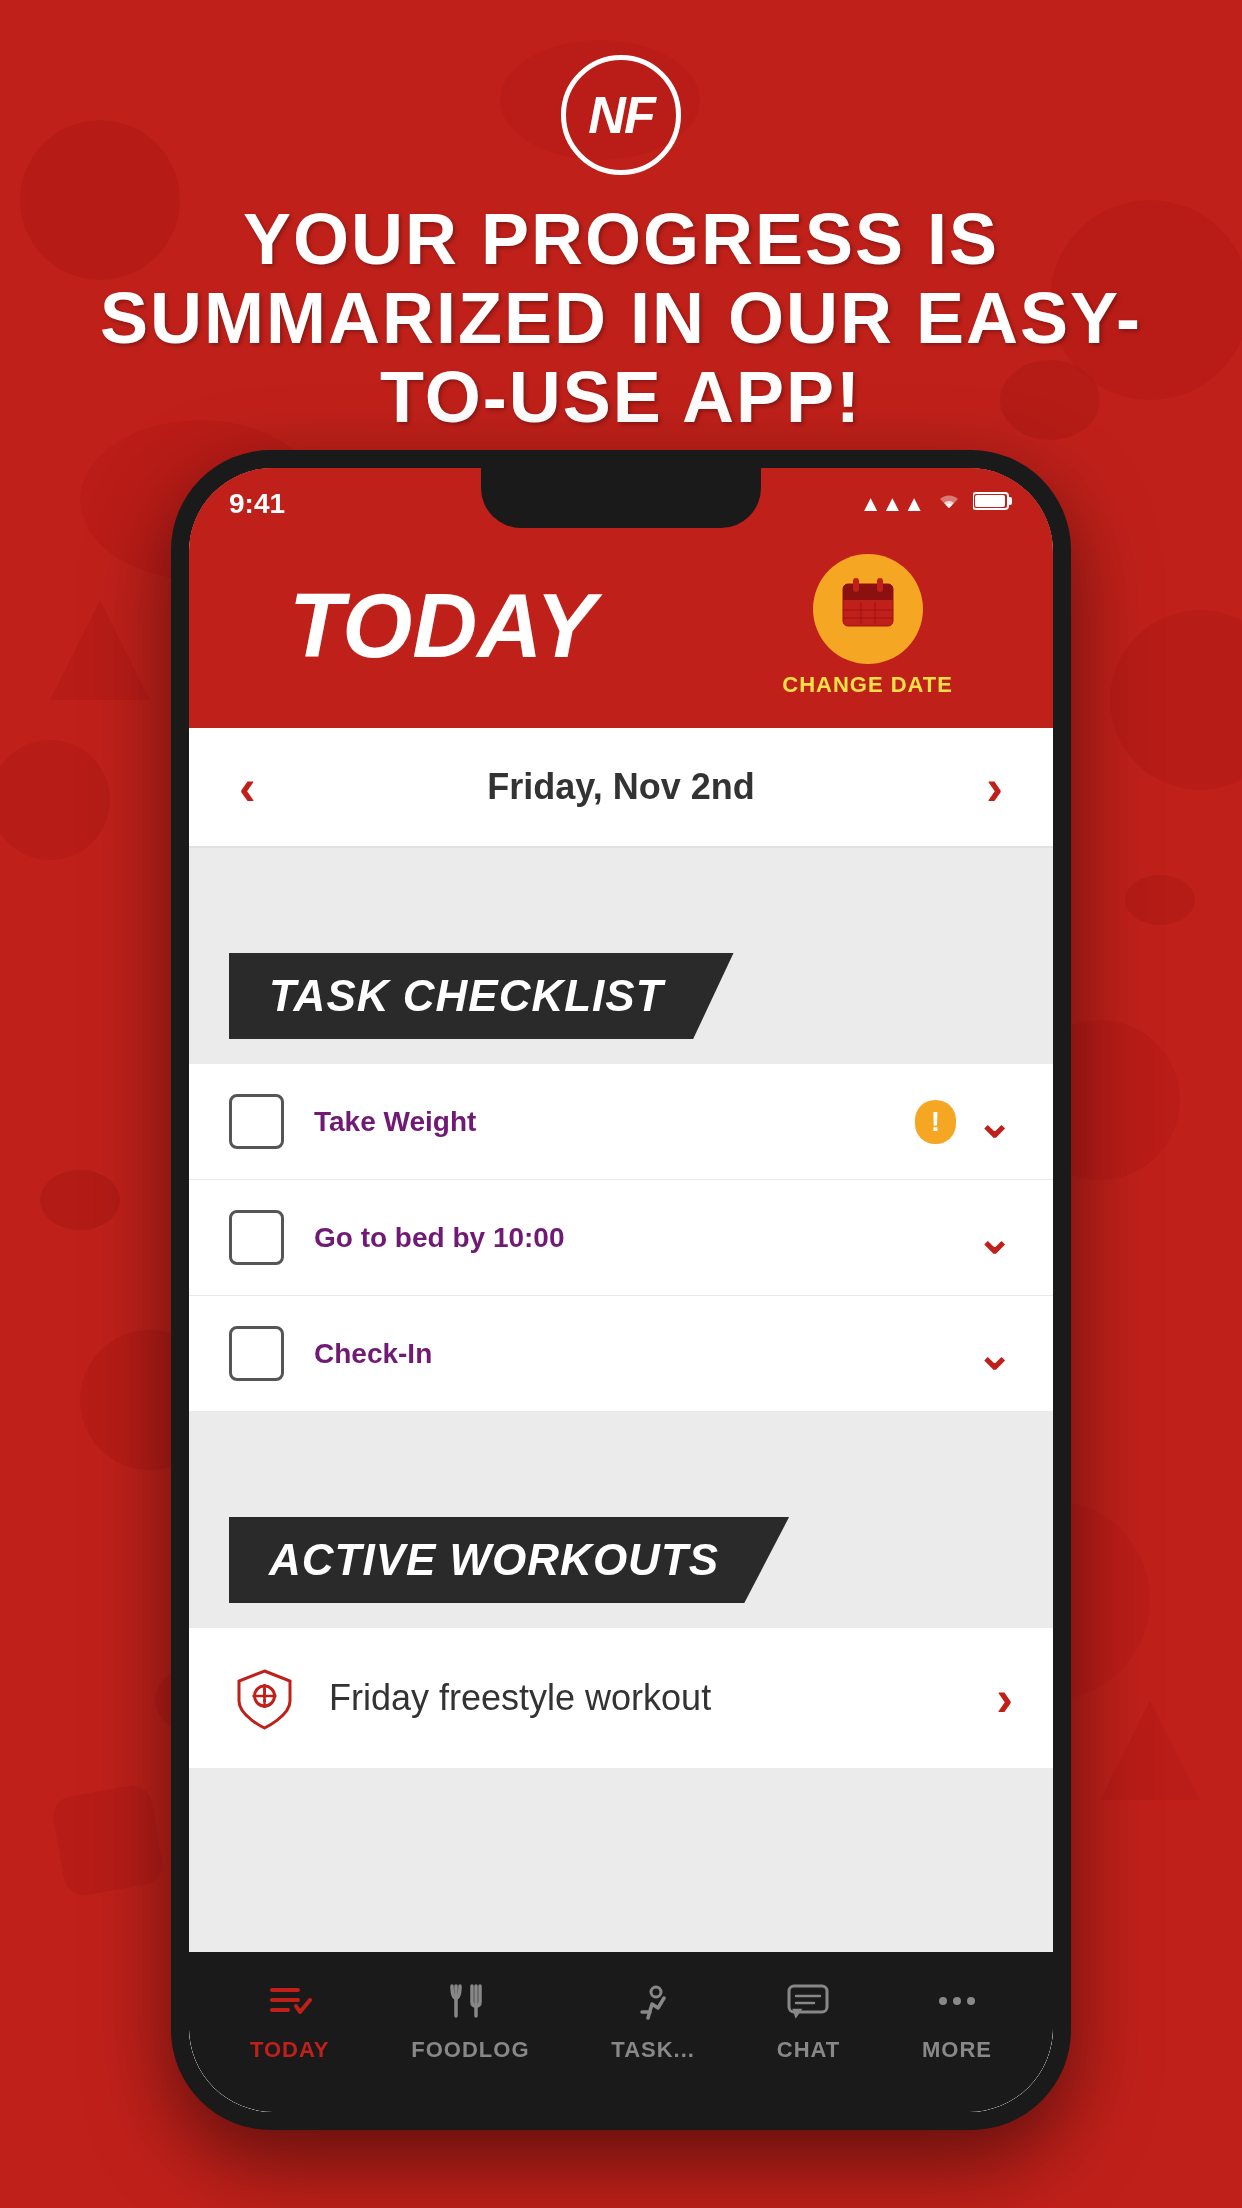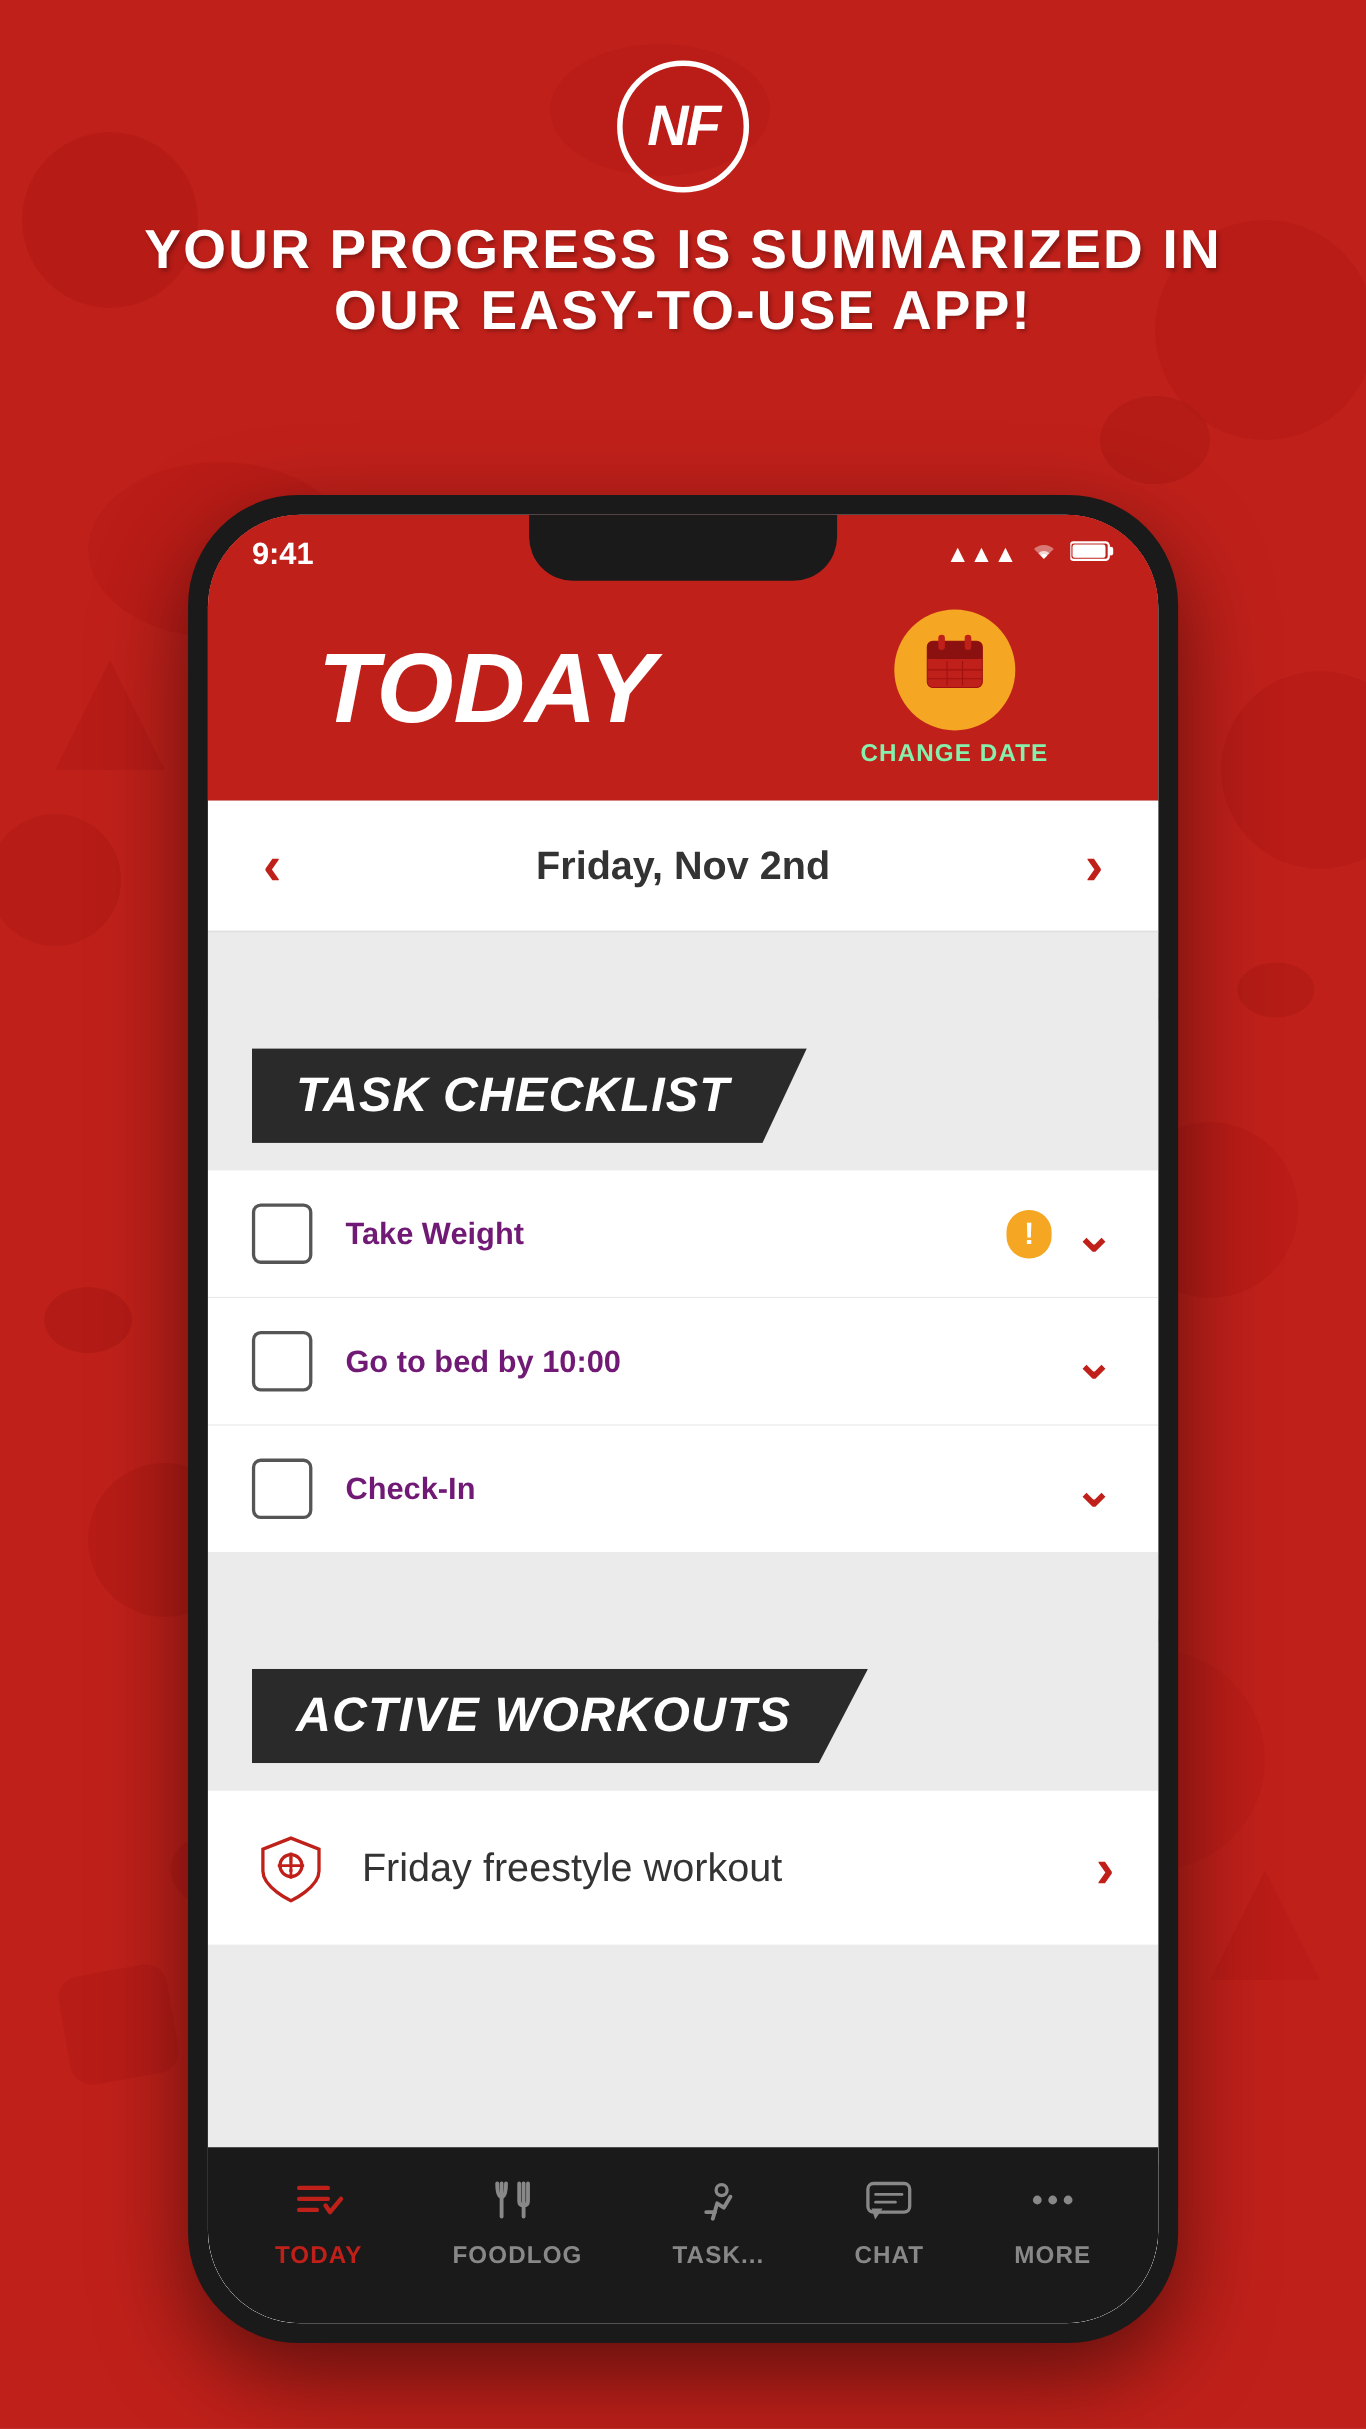--- a/index.html
+++ b/index.html
@@ -53,21 +53,21 @@
     }
 
     .hero-title {
       position: absolute;
       top: 200px;
       left: 50%;
       transform: translateX(-50%);
       width: 1100px;
       text-align: center;
       color: white;
-      font-size: 50px;
+      font-size: 72px;
       font-weight: 900;
       line-height: 1.1;
       text-transform: uppercase;
       letter-spacing: 2px;
       text-shadow: 2px 2px 4px rgba(0,0,0,0.3);
     }
 
     
     .phone-wrapper {
       position: absolute;
@@ -185,21 +185,21 @@
       align-items: center;
       justify-content: center;
       margin-bottom: 8px;
     }
 
     .calendar-icon {
       font-size: 52px;
     }
 
     .change-date-label {
-      color: #86efac;
+      color: #fde047;
       font-size: 22px;
       font-weight: 700;
       letter-spacing: 1px;
     }
 
     
     .scroll-area {
       position: absolute;
       top: 260px;
       left: 0; right: 0;

